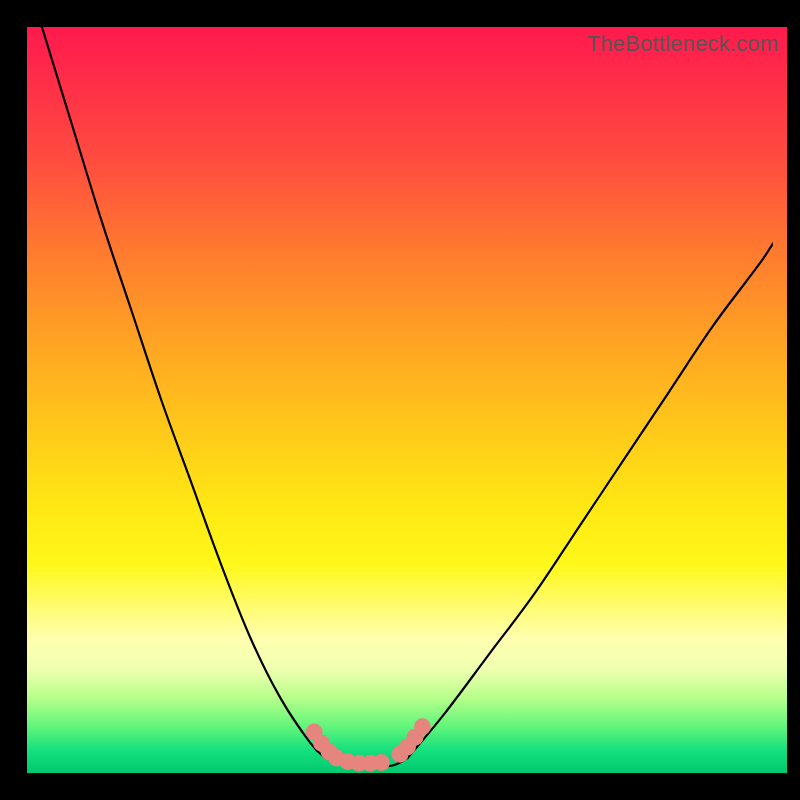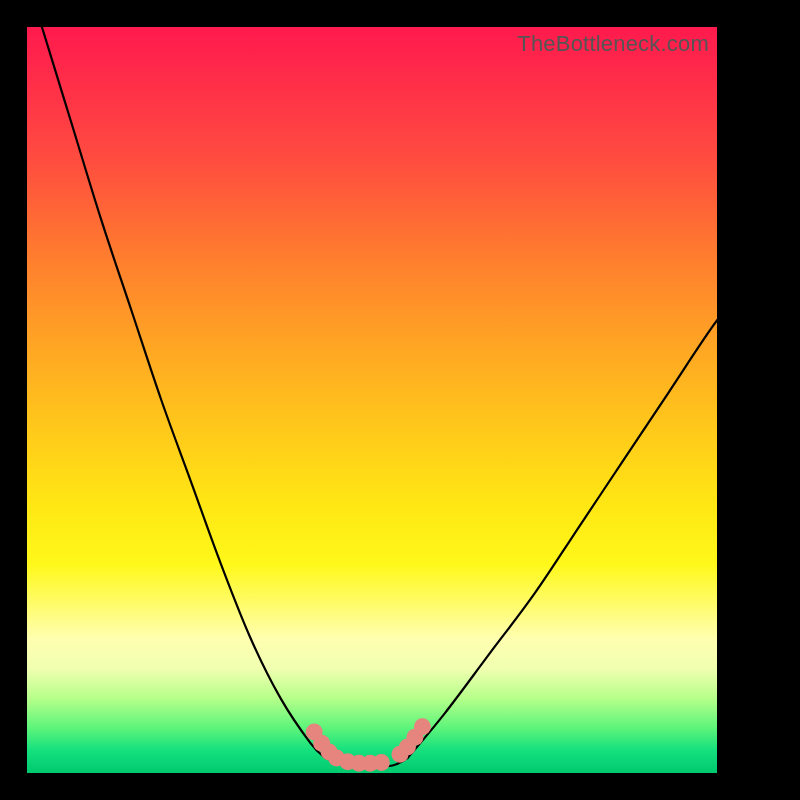--- a/index.html
+++ b/index.html
@@ -14,21 +14,21 @@
   .frame {
     position: relative;
     width: 800px;
     height: 800px;
     background: #000;
   }
   .plot {
     position: absolute;
     left: 27px;
     top: 27px;
-    width: 690px;
+    width: 760px;
     height: 746px;
     overflow: hidden;
     background: linear-gradient(to bottom,
       #ff1a4d 0%,
       #ff2a4a 6%,
       #ff4d3f 18%,
       #ff7a2f 30%,
       #ffa324 42%,
       #ffc91a 54%,
       #ffe714 64%,

